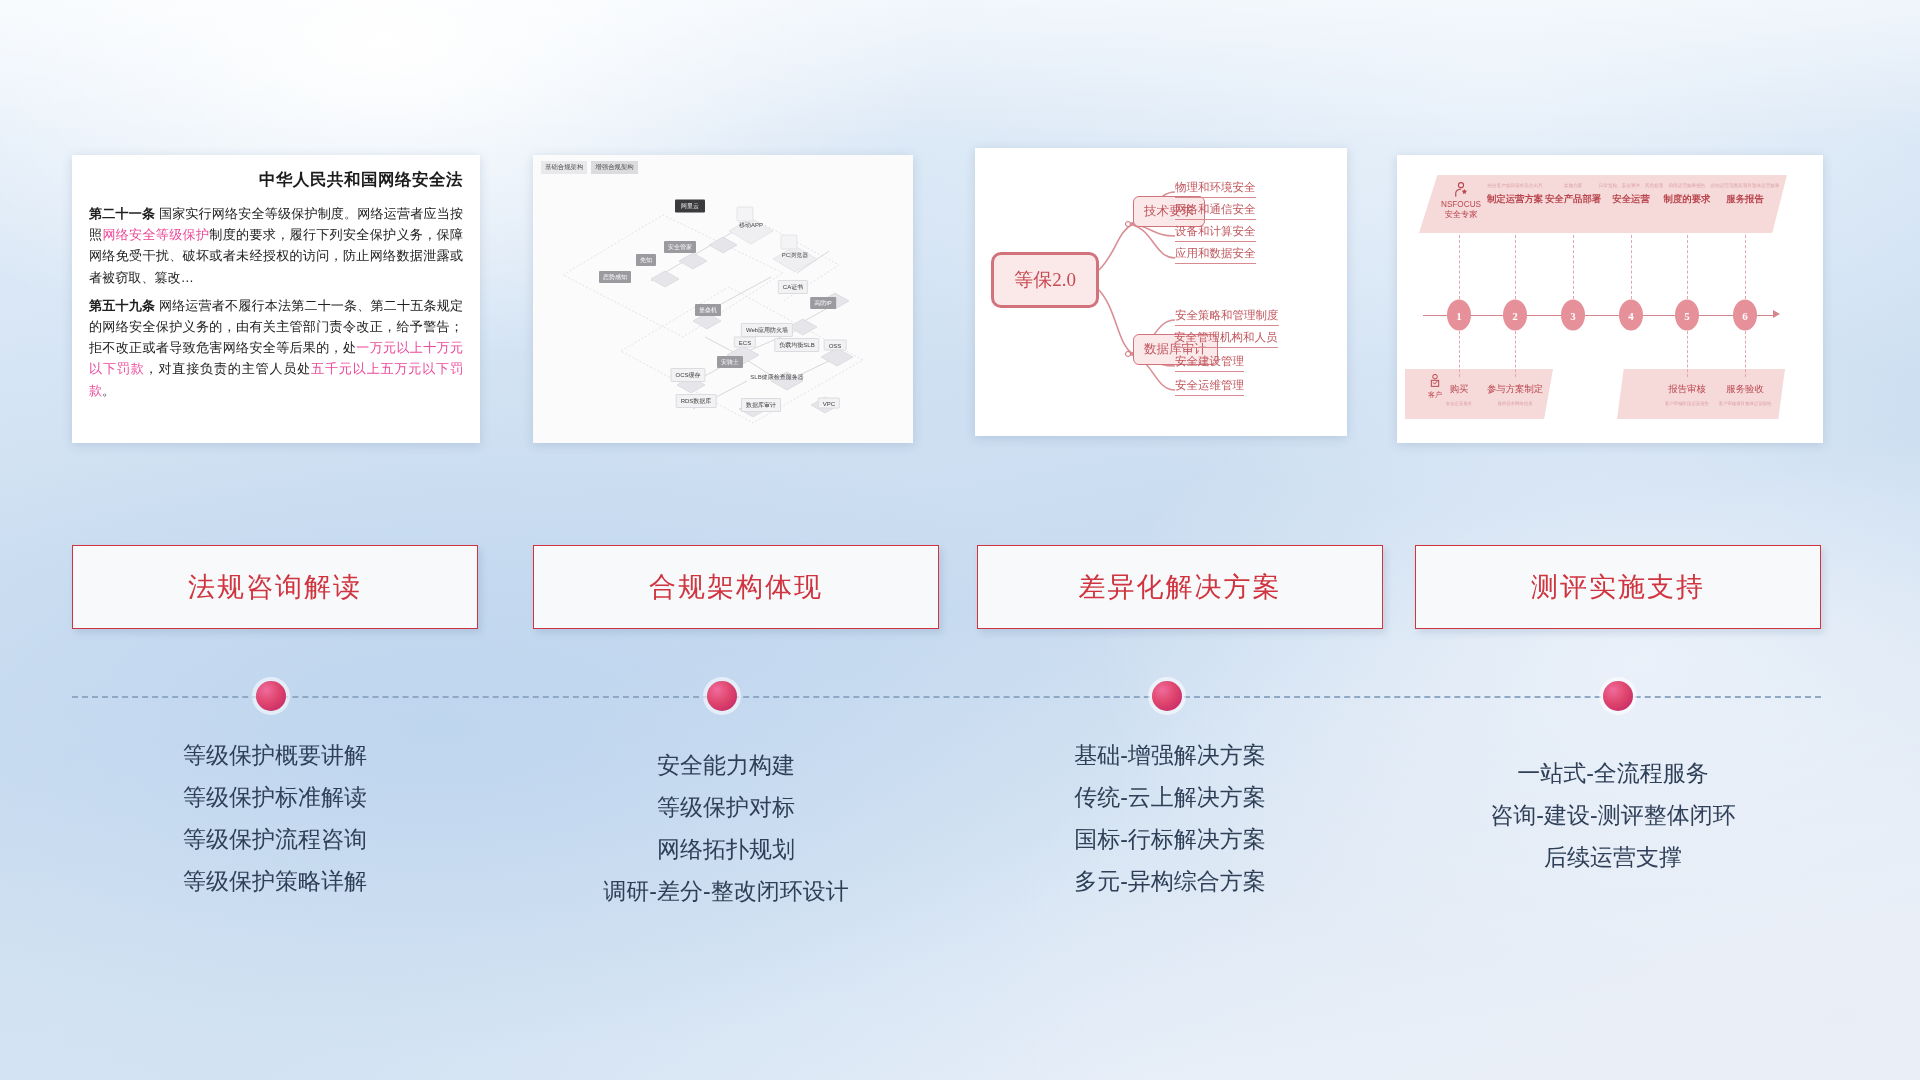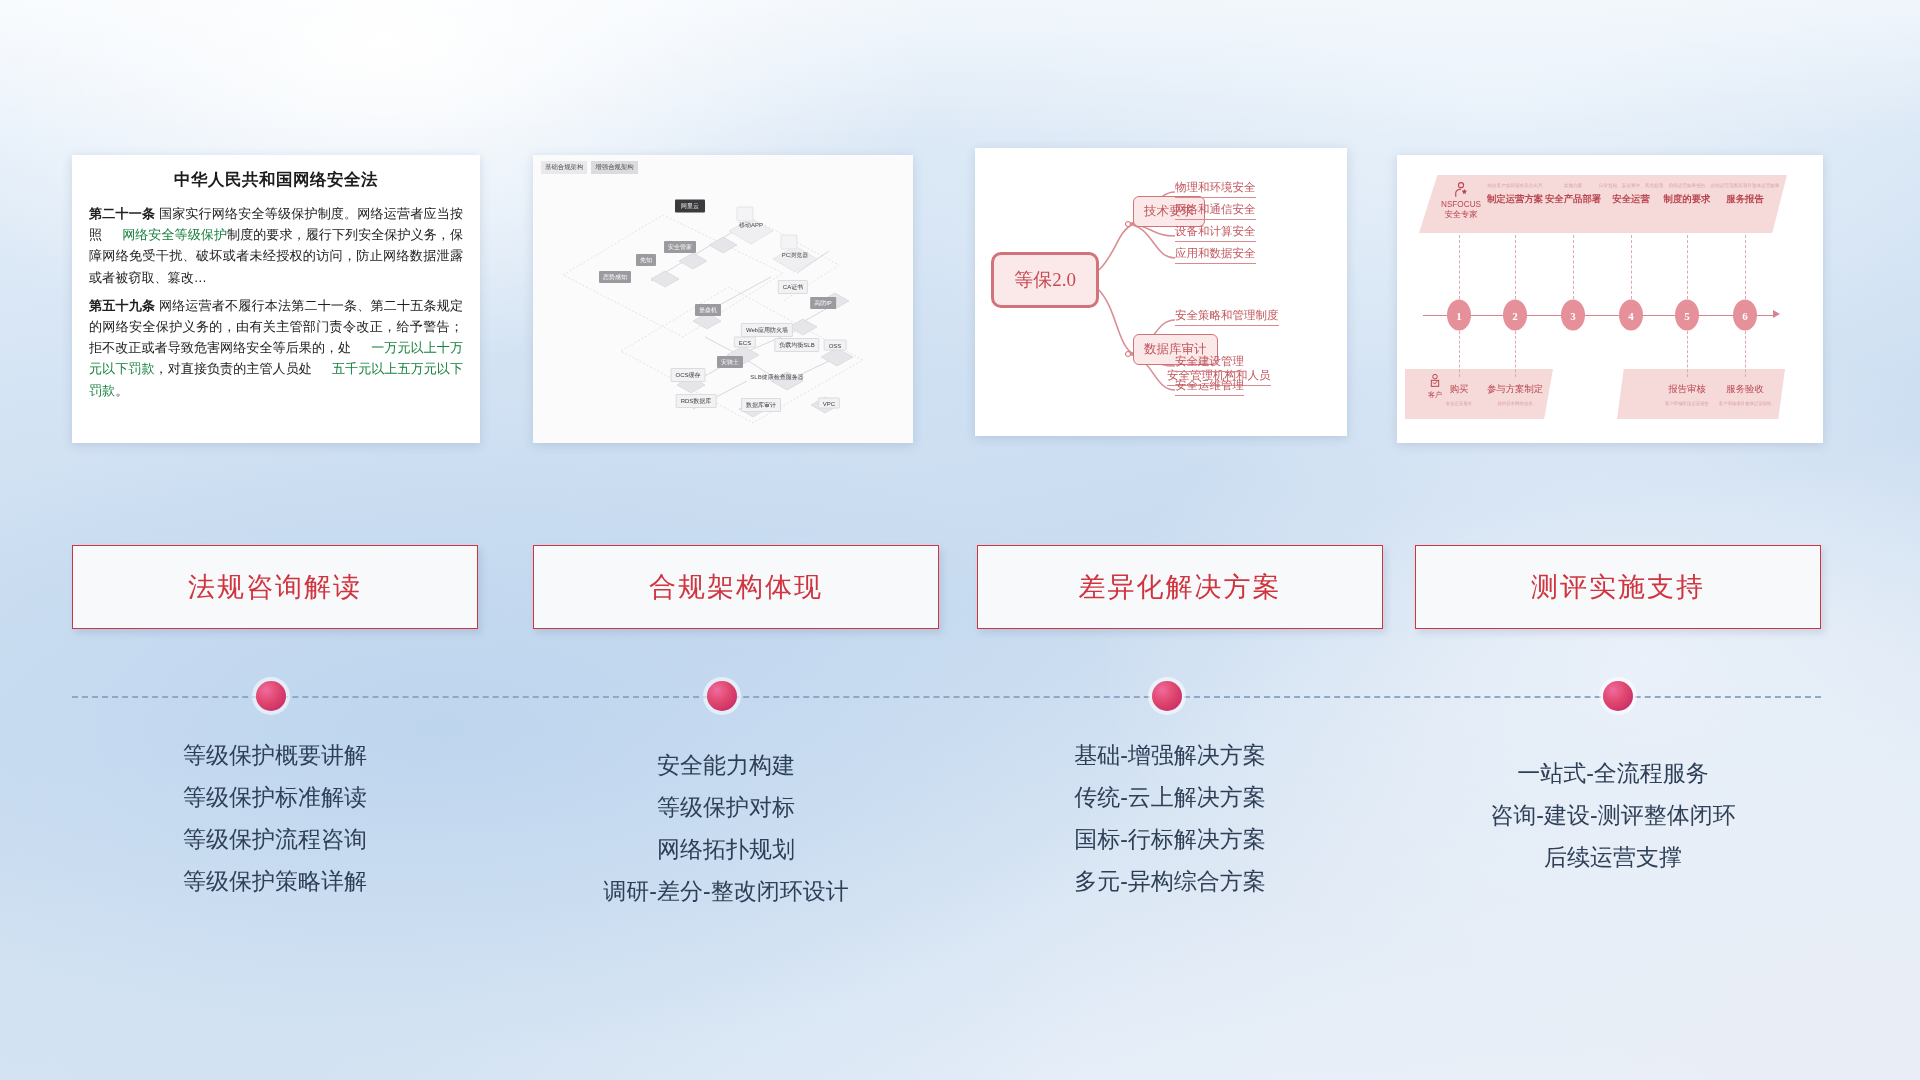--- a/index.html
+++ b/index.html
@@ -44,36 +44,36 @@
     overflow: hidden;
   }
   .card-1 { left: 72px;   top: 155px; width: 408px; height: 288px; }
   .card-2 { left: 533px;  top: 155px; width: 380px; height: 288px; }
   .card-3 { left: 975px;  top: 148px; width: 372px; height: 288px; }
   .card-4 { left: 1397px; top: 155px; width: 426px; height: 288px; }
 
   
   .law { padding: 14px 17px 10px 17px; }
   .law-title {
-    text-align: center;
+    text-align: right;
     font-size: 16.5px;
     font-weight: bold;
     color: #1c1c1c;
     margin-bottom: 12px;
     letter-spacing: .5px;
   }
   .law-para {
     font-size: 13.1px;
     line-height: 1.62;
     color: #202020;
     text-align: justify;
     margin-bottom: 7px;
   }
   .law-para b { font-weight: bold; }
-  .hl { color: #15803d; margin-left: 20px; }
+  .hl { color: #ec4899; }
 
   
   .arch { position: relative; width: 100%; height: 100%; background: #fbfbfc; }
   .arch-tabs { position: absolute; left: 8px; top: 6px; display: flex; gap: 4px; }
   .arch-tab {
     font-size: 6.4px; color: #4a4a4a; background: #e9e9ec;
     padding: 2px 4px; white-space: nowrap;
   }
   .arch-tab.active { background: #dcdcdf; }
   .arch-svg { position: absolute; inset: 0; }
@@ -364,21 +364,21 @@
         <div class="mm-branch mm-branch-tech">技术要求</div>
         <div class="mm-dot" style="left:150px; top:73px;"></div>
         <div class="mm-leaf" style="left:200px; top:32px;">物理和环境安全</div>
         <div class="mm-leaf" style="left:200px; top:54px;">网络和通信安全</div>
         <div class="mm-leaf" style="left:200px; top:76px;">设备和计算安全</div>
         <div class="mm-leaf" style="left:200px; top:98px;">应用和数据安全</div>
 
         <div class="mm-branch mm-branch-mgmt">数据库审计</div>
         <div class="mm-dot" style="left:150px; top:203px;"></div>
         <div class="mm-leaf" style="left:200px; top:160px;">安全策略和管理制度</div>
-        <div class="mm-leaf" style="left:192px; top:182px;margin-top:38px;">安全管理机构和人员</div>
+        <div class="mm-leaf" style="left:199px; top:182px;">安全管理机构和人员</div>
         <div class="mm-leaf" style="left:200px; top:206px;">安全建设管理</div>
         <div class="mm-leaf" style="left:200px; top:230px;">安全运维管理</div>
       </div>
     </div>
 
     <div class="card card-4">
       <div class="nsf">
         <div class="nsf-band-top"></div>
         <div class="nsf-band-bot-l"></div>
         <div class="nsf-band-bot-r"></div>

